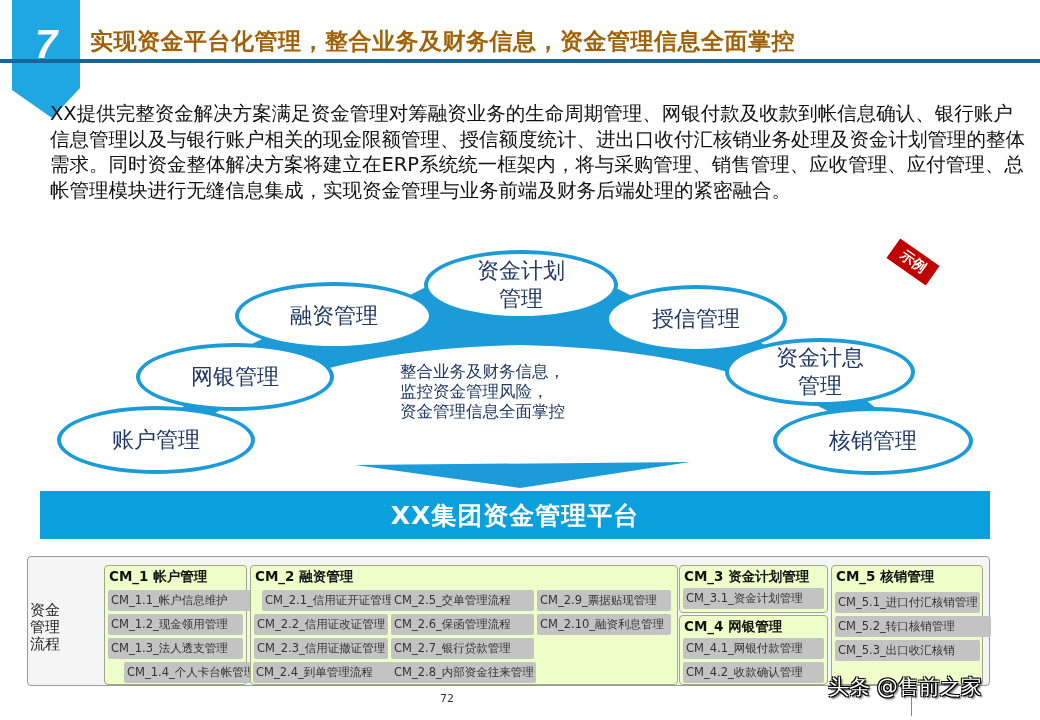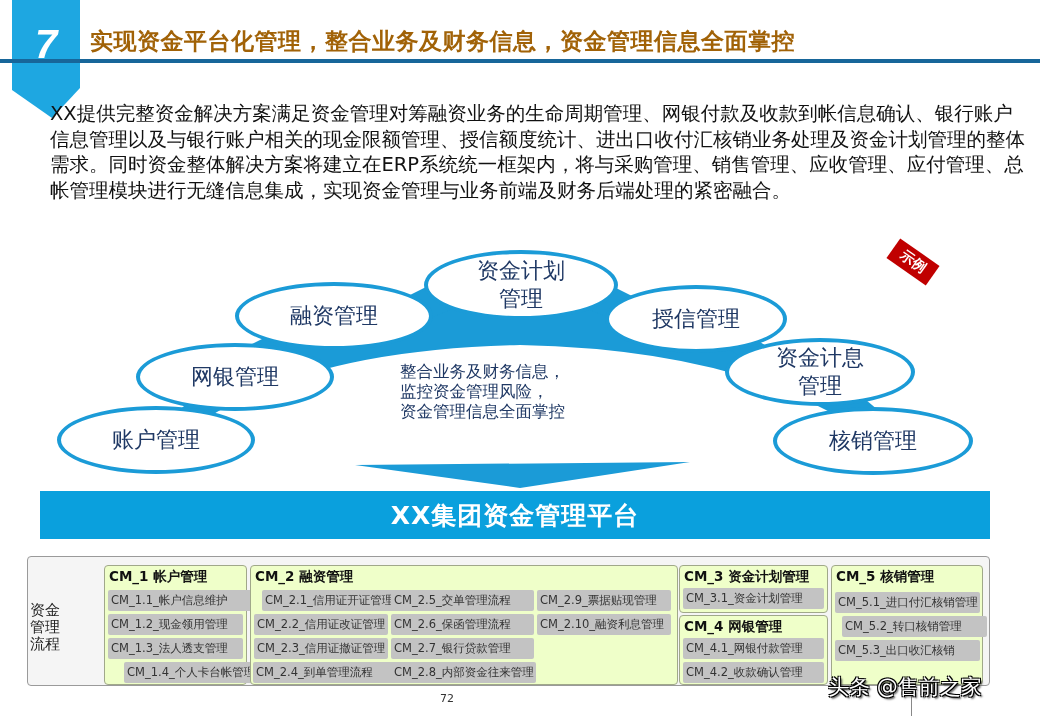--- a/index.html
+++ b/index.html
@@ -120,19 +120,19 @@
 
 <div class="group" style="left:679px;top:615px;width:149px;height:70px;">
   <div class="group-title">CM_4 网银管理</div>
   <div class="item" style="left:3px;top:22px;width:141px;">CM_4.1_网银付款管理</div>
   <div class="item" style="left:3px;top:46px;width:141px;">CM_4.2_收款确认管理</div>
 </div>
 
 <div class="group" style="left:831px;top:565px;width:152px;height:120px;">
   <div class="group-title">CM_5 核销管理</div>
   <div class="item" style="left:3px;top:26px;width:145px;">CM_5.1_进口付汇核销管理</div>
-  <div class="item" style="left:10px;top:50px;width:145px;">CM_5.2_转口核销管理</div>
+  <div class="item" style="left:3px;top:50px;width:156px;">CM_5.2_转口核销管理</div>
   <div class="item" style="left:3px;top:74px;width:145px;">CM_5.3_出口收汇核销</div>
 </div>
 
 <div class="page-num">72</div>
 <div class="vline"></div>
 <div class="watermark">头条 @售前之家</div>
 
 </body></html>

